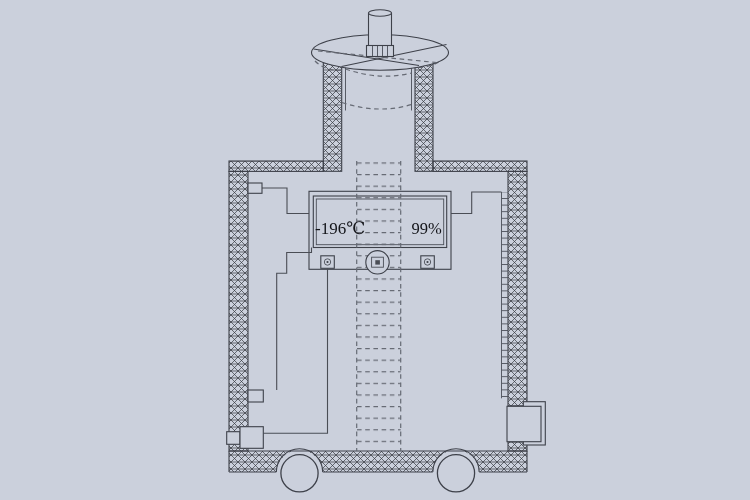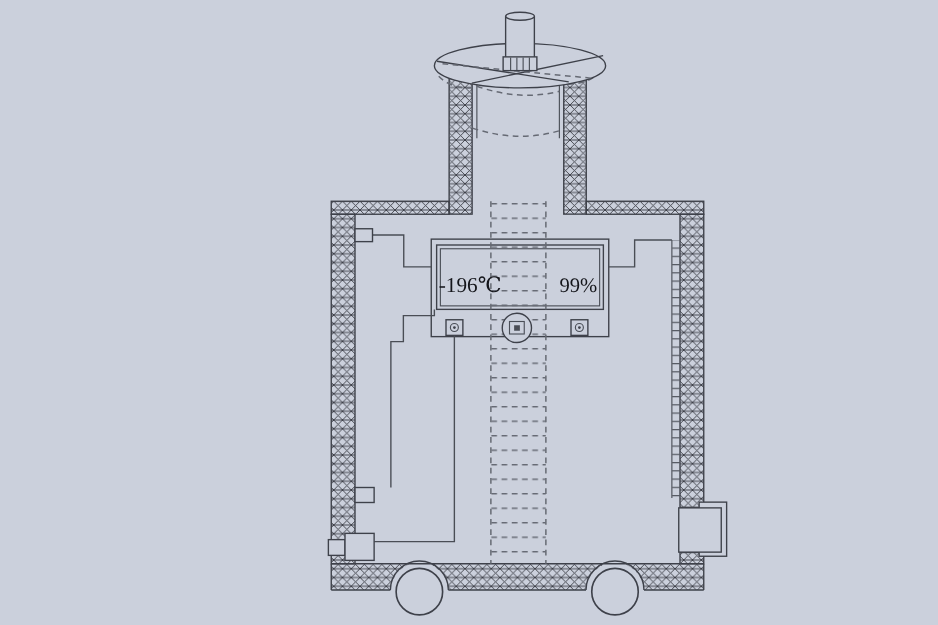--- a/index.html
+++ b/index.html
@@ -1,16 +1,16 @@
 <!DOCTYPE html>
 <html><head>
 <meta charset="utf-8">
 <style>
   html,body{margin:0;padding:0;background:#cbd0dc;}
-  .stage{position:relative;width:706px;height:500px;overflow:hidden;padding-left:36px;}
+  .stage{position:relative;width:706px;height:500px;overflow:hidden;}
   svg{display:block;}
   .ln{stroke:#3e414a;stroke-width:1.1;fill:none;}
   .lnthin{stroke:#4a4e57;stroke-width:0.9;fill:none;}
   .fillbg{fill:#cbd0dc;}
   .hatchfill{fill:url(#hatch);stroke:#3e414a;stroke-width:1.1;}
   .hatchnostroke{fill:url(#hatch);stroke:none;}
   .dash{stroke:#666a74;stroke-width:1.2;fill:none;stroke-dasharray:4.6,3.6;}
   .wire{stroke:#4a4d55;stroke-width:1.1;fill:none;}
   .readout{font-family:"Liberation Serif","DejaVu Serif",serif;font-size:17px;fill:#14151a;}
 </style>

